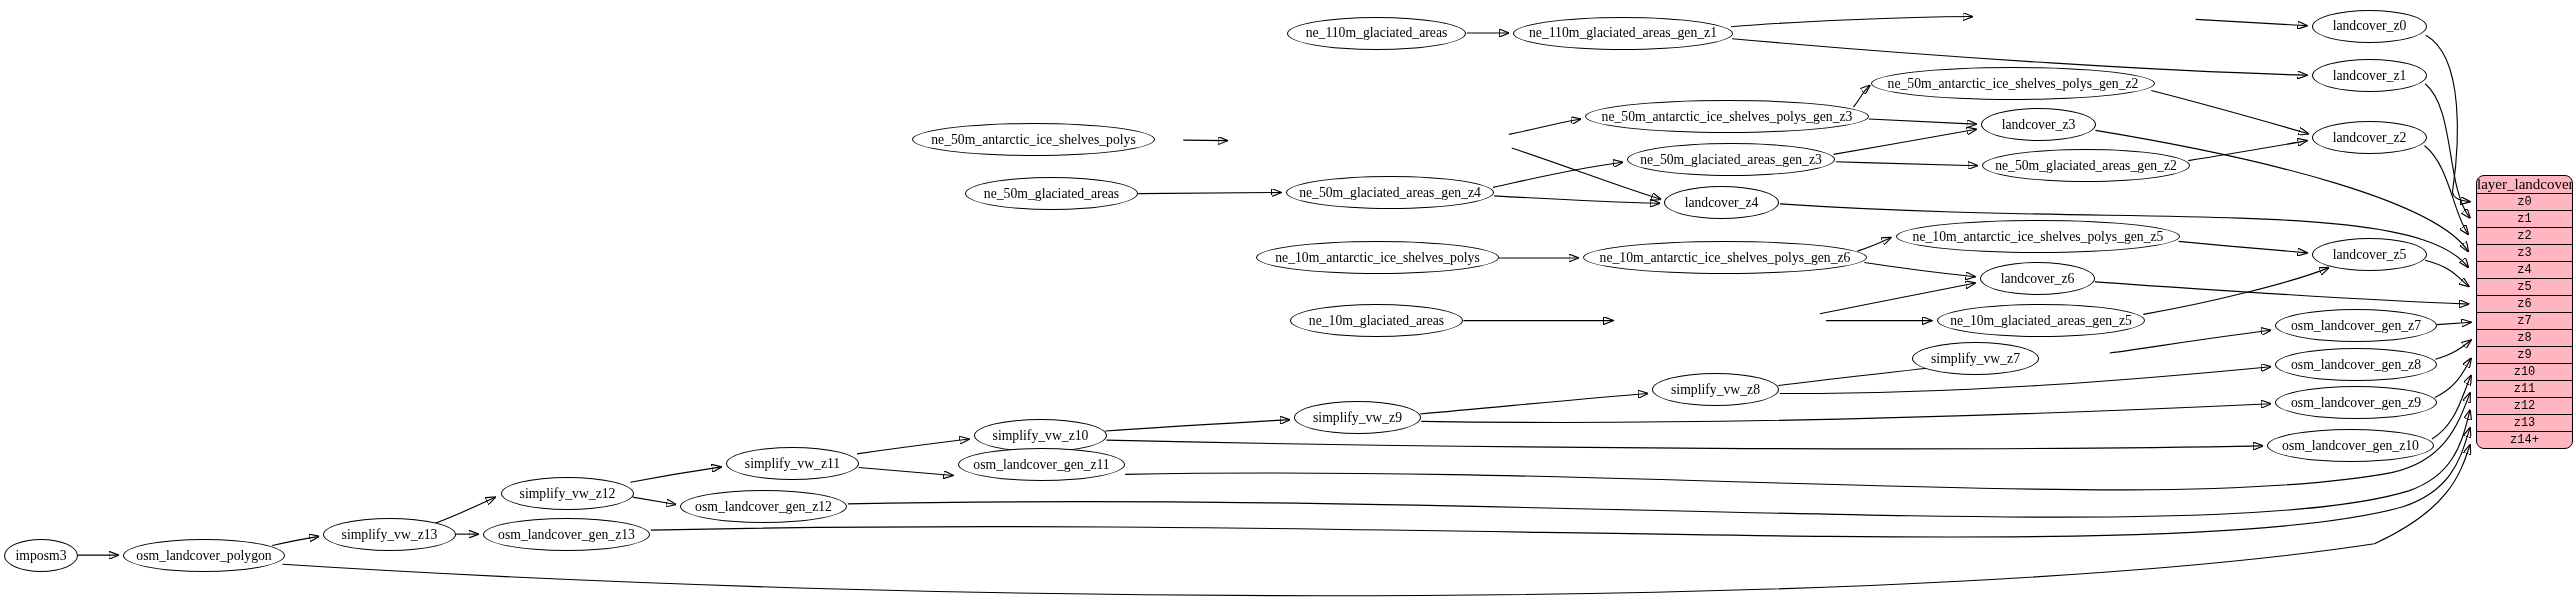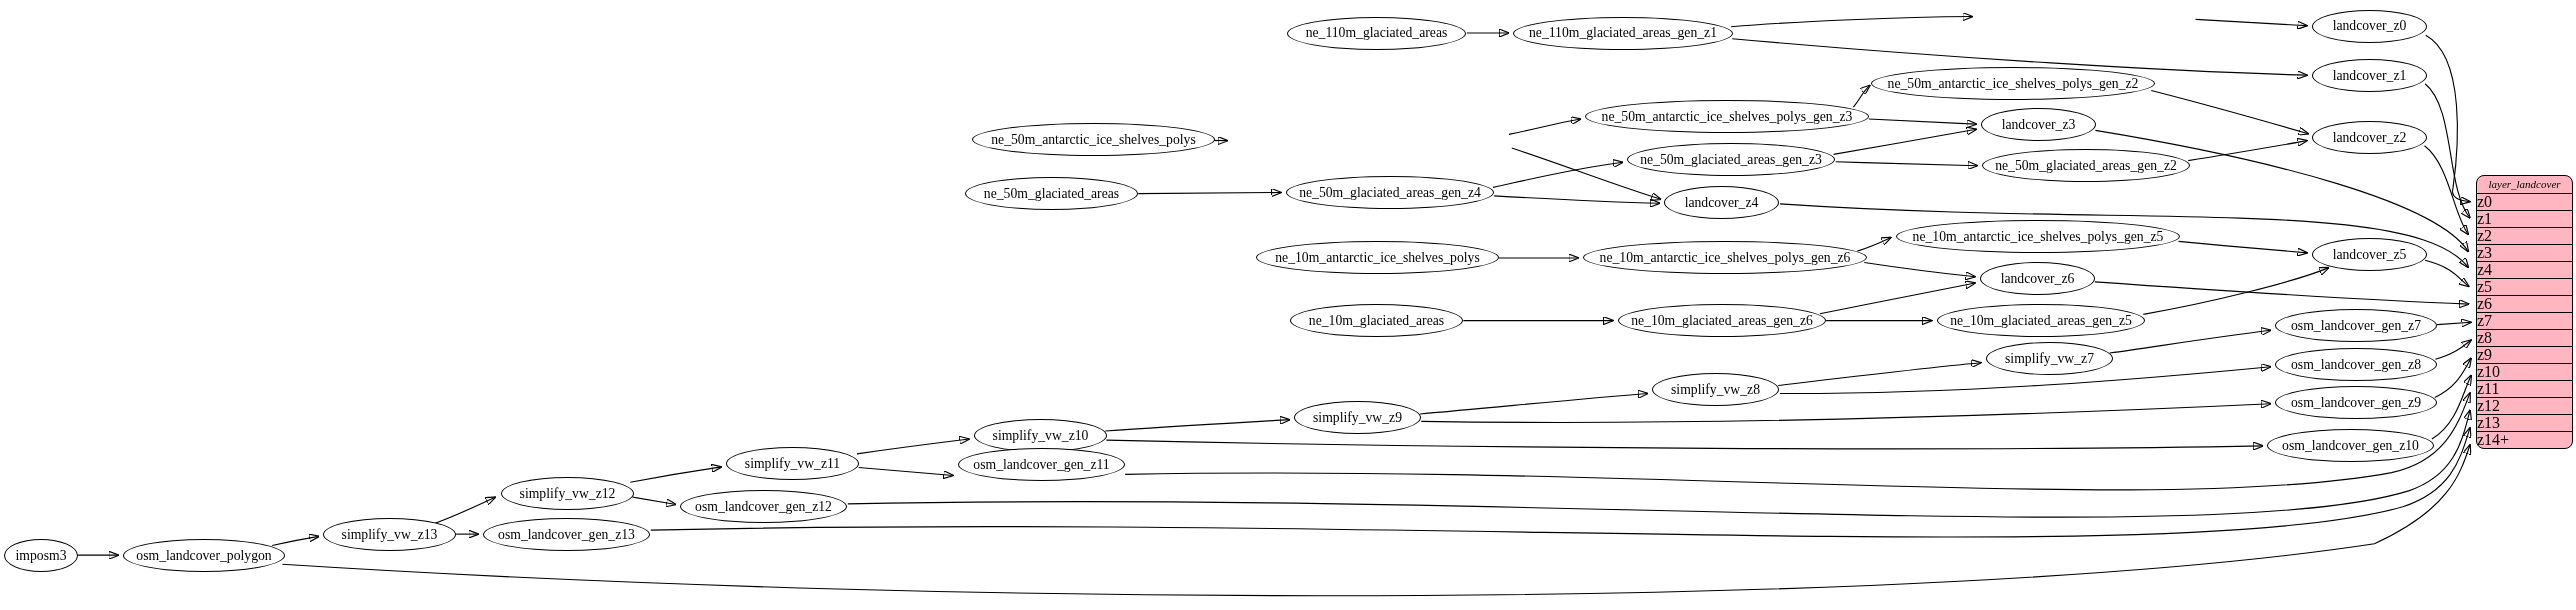--- a/index.html
+++ b/index.html
@@ -5,22 +5,22 @@
   html,body{margin:0;padding:0;background:#ffffff;}
   #canvas{position:relative;width:2576px;height:611px;background:#ffffff;overflow:hidden;
           font-family:"Liberation Serif","DejaVu Serif",serif;color:#000;}
   #edges{position:absolute;left:0;top:0;width:2576px;height:611px;}
   #edges path, #edges line{fill:none;stroke:#000;stroke-width:2px;}
   .node{position:absolute;height:33px;border:1.1px solid #000;border-radius:50%;background:#fff;
         display:flex;align-items:center;justify-content:center;font-size:13.7px;white-space:nowrap;
         box-sizing:border-box;z-index:2;}
   .dbtable{position:absolute;left:2476px;top:175px;width:97px;background:#ffb6c1;
            border:1.1px solid #000;border-radius:8px;overflow:hidden;z-index:2;box-sizing:border-box;}
-  .t-header{height:17px;line-height:17px;text-align:center;font-size:11px;font-style:italic;}
-  .t-row{height:16px;line-height:16px;text-align:left;font-size:16px;border-top:1.1px solid #000;}
+  .t-header{height:17px;line-height:17px;text-align:center;font-size:15px;}
+  .t-row{height:16px;line-height:16px;text-align:center;font-size:12px;border-top:1.1px solid #000;font-family:Liberation Mono, monospace;}
 </style>
 </head>
 <body>
 
 <div id="canvas">
 
   <svg id="edges" width="2576" height="611" viewBox="0 0 4524 1073" xmlns="http://www.w3.org/2000/svg">
     <defs>
       <marker id="arr" markerUnits="userSpaceOnUse" markerWidth="18" markerHeight="14" viewBox="0 0 18 14" refX="17" refY="7" orient="auto">
         <path d="M0,0 L18,7 L0,14 z" fill="#000" stroke="none"></path>
@@ -83,36 +83,35 @@
   </svg>
 
   <div class="node" style="left:1287px;top:16.5px;width:179px">ne_110m_glaciated_areas</div>
   <div class="node" style="left:1513px;top:16.5px;width:220px">ne_110m_glaciated_areas_gen_z1</div>
   <div class="node" style="left:2312px;top:9.7px;width:115px">landcover_z0</div>
   <div class="node" style="left:2312px;top:59px;width:115px">landcover_z1</div>
   <div class="node" style="left:1871px;top:67px;width:284px">ne_50m_antarctic_ice_shelves_polys_gen_z2</div>
   <div class="node" style="left:2312px;top:121px;width:115px">landcover_z2</div>
   <div class="node" style="left:1585px;top:100px;width:284px">ne_50m_antarctic_ice_shelves_polys_gen_z3</div>
   <div class="node" style="left:1981px;top:108px;width:115px">landcover_z3</div>
-  <div class="node" style="left:972px;top:123px;width:243px">ne_50m_antarctic_ice_shelves_polys</div>
+  <div class="node" style="left:912px;top:123px;width:243px">ne_50m_antarctic_ice_shelves_polys</div>
   <div class="node" style="left:1627px;top:143px;width:208px">ne_50m_glaciated_areas_gen_z3</div>
   <div class="node" style="left:1982px;top:149px;width:208px">ne_50m_glaciated_areas_gen_z2</div>
   <div class="node" style="left:965px;top:177px;width:173px">ne_50m_glaciated_areas</div>
   <div class="node" style="left:1286px;top:176px;width:208px">ne_50m_glaciated_areas_gen_z4</div>
   <div class="node" style="left:1664px;top:186px;width:115px">landcover_z4</div>
   <div class="node" style="left:1896px;top:220px;width:284px">ne_10m_antarctic_ice_shelves_polys_gen_z5</div>
   <div class="node" style="left:2312px;top:238px;width:115px">landcover_z5</div>
   <div class="node" style="left:1256px;top:241px;width:243px">ne_10m_antarctic_ice_shelves_polys</div>
   <div class="node" style="left:1583px;top:241px;width:284px">ne_10m_antarctic_ice_shelves_polys_gen_z6</div>
   <div class="node" style="left:1980px;top:262px;width:115px">landcover_z6</div>
   <div class="node" style="left:1290px;top:304px;width:173px">ne_10m_glaciated_areas</div>
-  <div class="node" style="left:1618px;top:304px;width:208px">ne_10m_glaciated_areas_gen_z6</div>
   <div class="node" style="left:1937px;top:304px;width:208px">ne_10m_glaciated_areas_gen_z5</div>
   <div class="node" style="left:2275px;top:309px;width:162px">osm_landcover_gen_z7</div>
-  <div class="node" style="left:1986px;top:342px;width:127px">simplify_vw_z7</div>
+  <div class="node" style="left:1912px;top:342px;width:127px">simplify_vw_z7</div>
   <div class="node" style="left:1652px;top:373px;width:127px">simplify_vw_z8</div>
   <div class="node" style="left:2275px;top:348px;width:162px">osm_landcover_gen_z8</div>
   <div class="node" style="left:2275px;top:386px;width:162px">osm_landcover_gen_z9</div>
   <div class="node" style="left:1294px;top:401px;width:127px">simplify_vw_z9</div>
   <div class="node" style="left:974px;top:419px;width:133px">simplify_vw_z10</div>
   <div class="node" style="left:2267px;top:429px;width:167px">osm_landcover_gen_z10</div>
   <div class="node" style="left:726px;top:447px;width:133px">simplify_vw_z11</div>
   <div class="node" style="left:958px;top:448px;width:167px">osm_landcover_gen_z11</div>
   <div class="node" style="left:501px;top:477px;width:133px">simplify_vw_z12</div>
   <div class="node" style="left:680px;top:490px;width:167px">osm_landcover_gen_z12</div>

